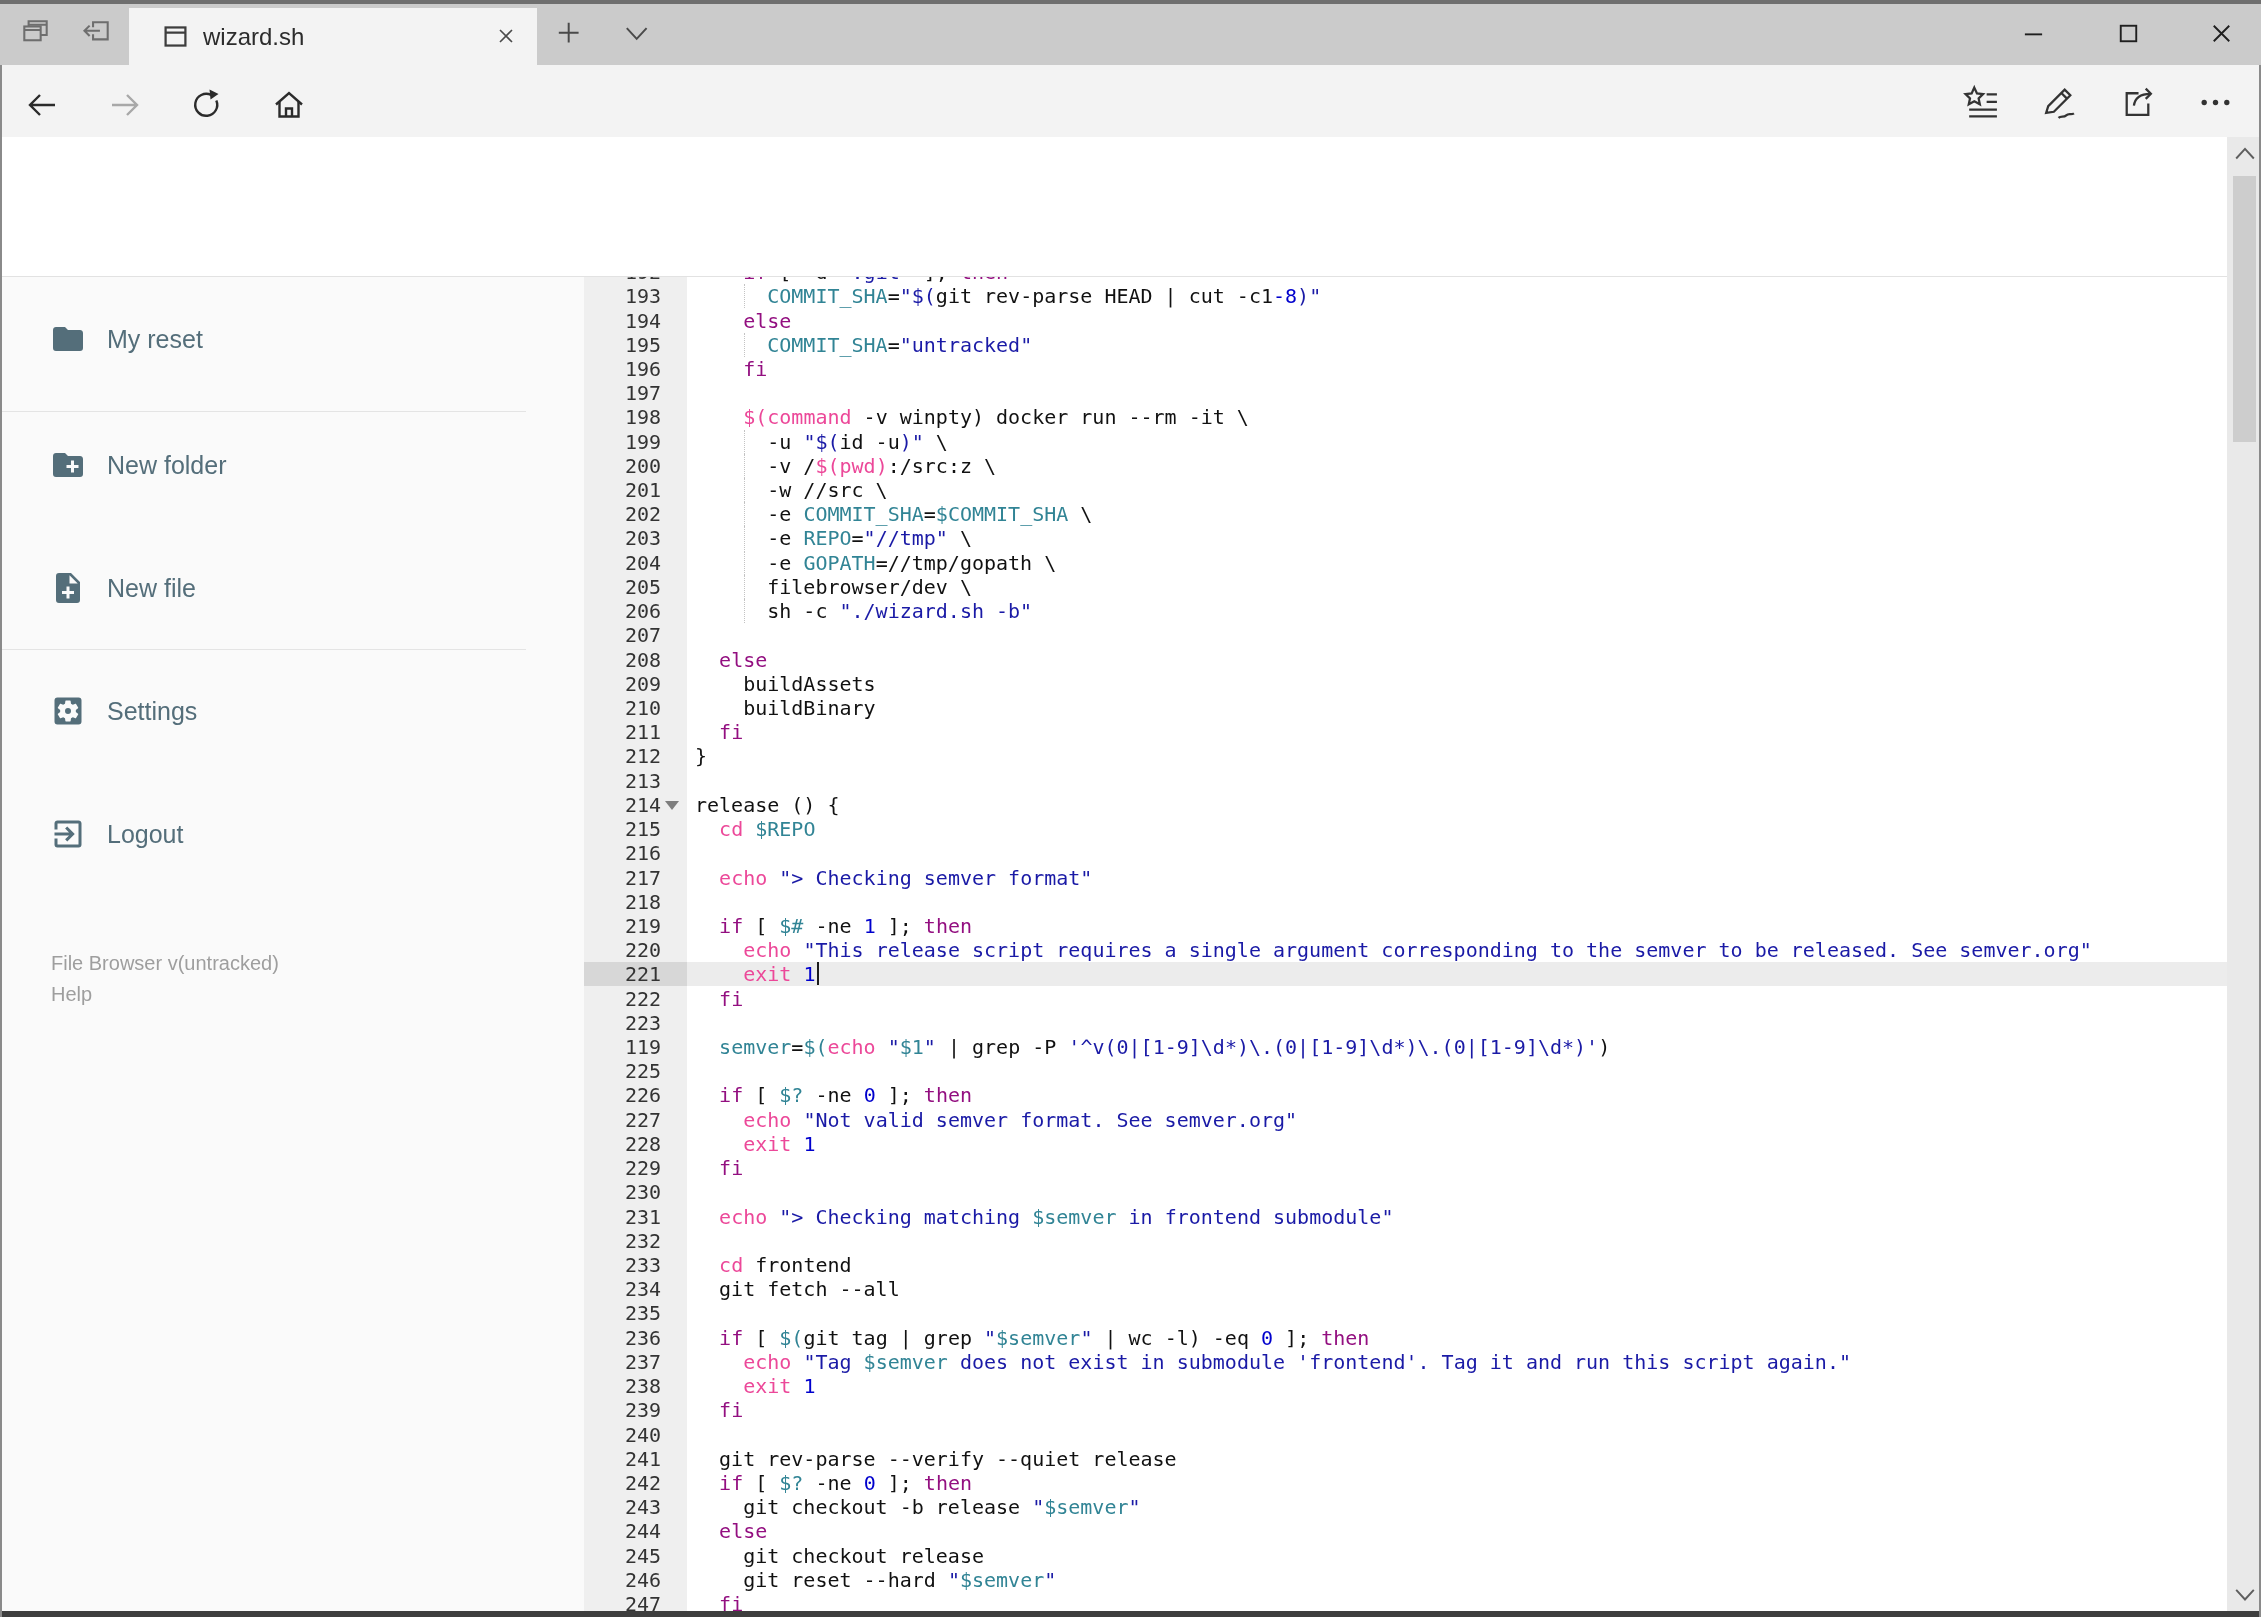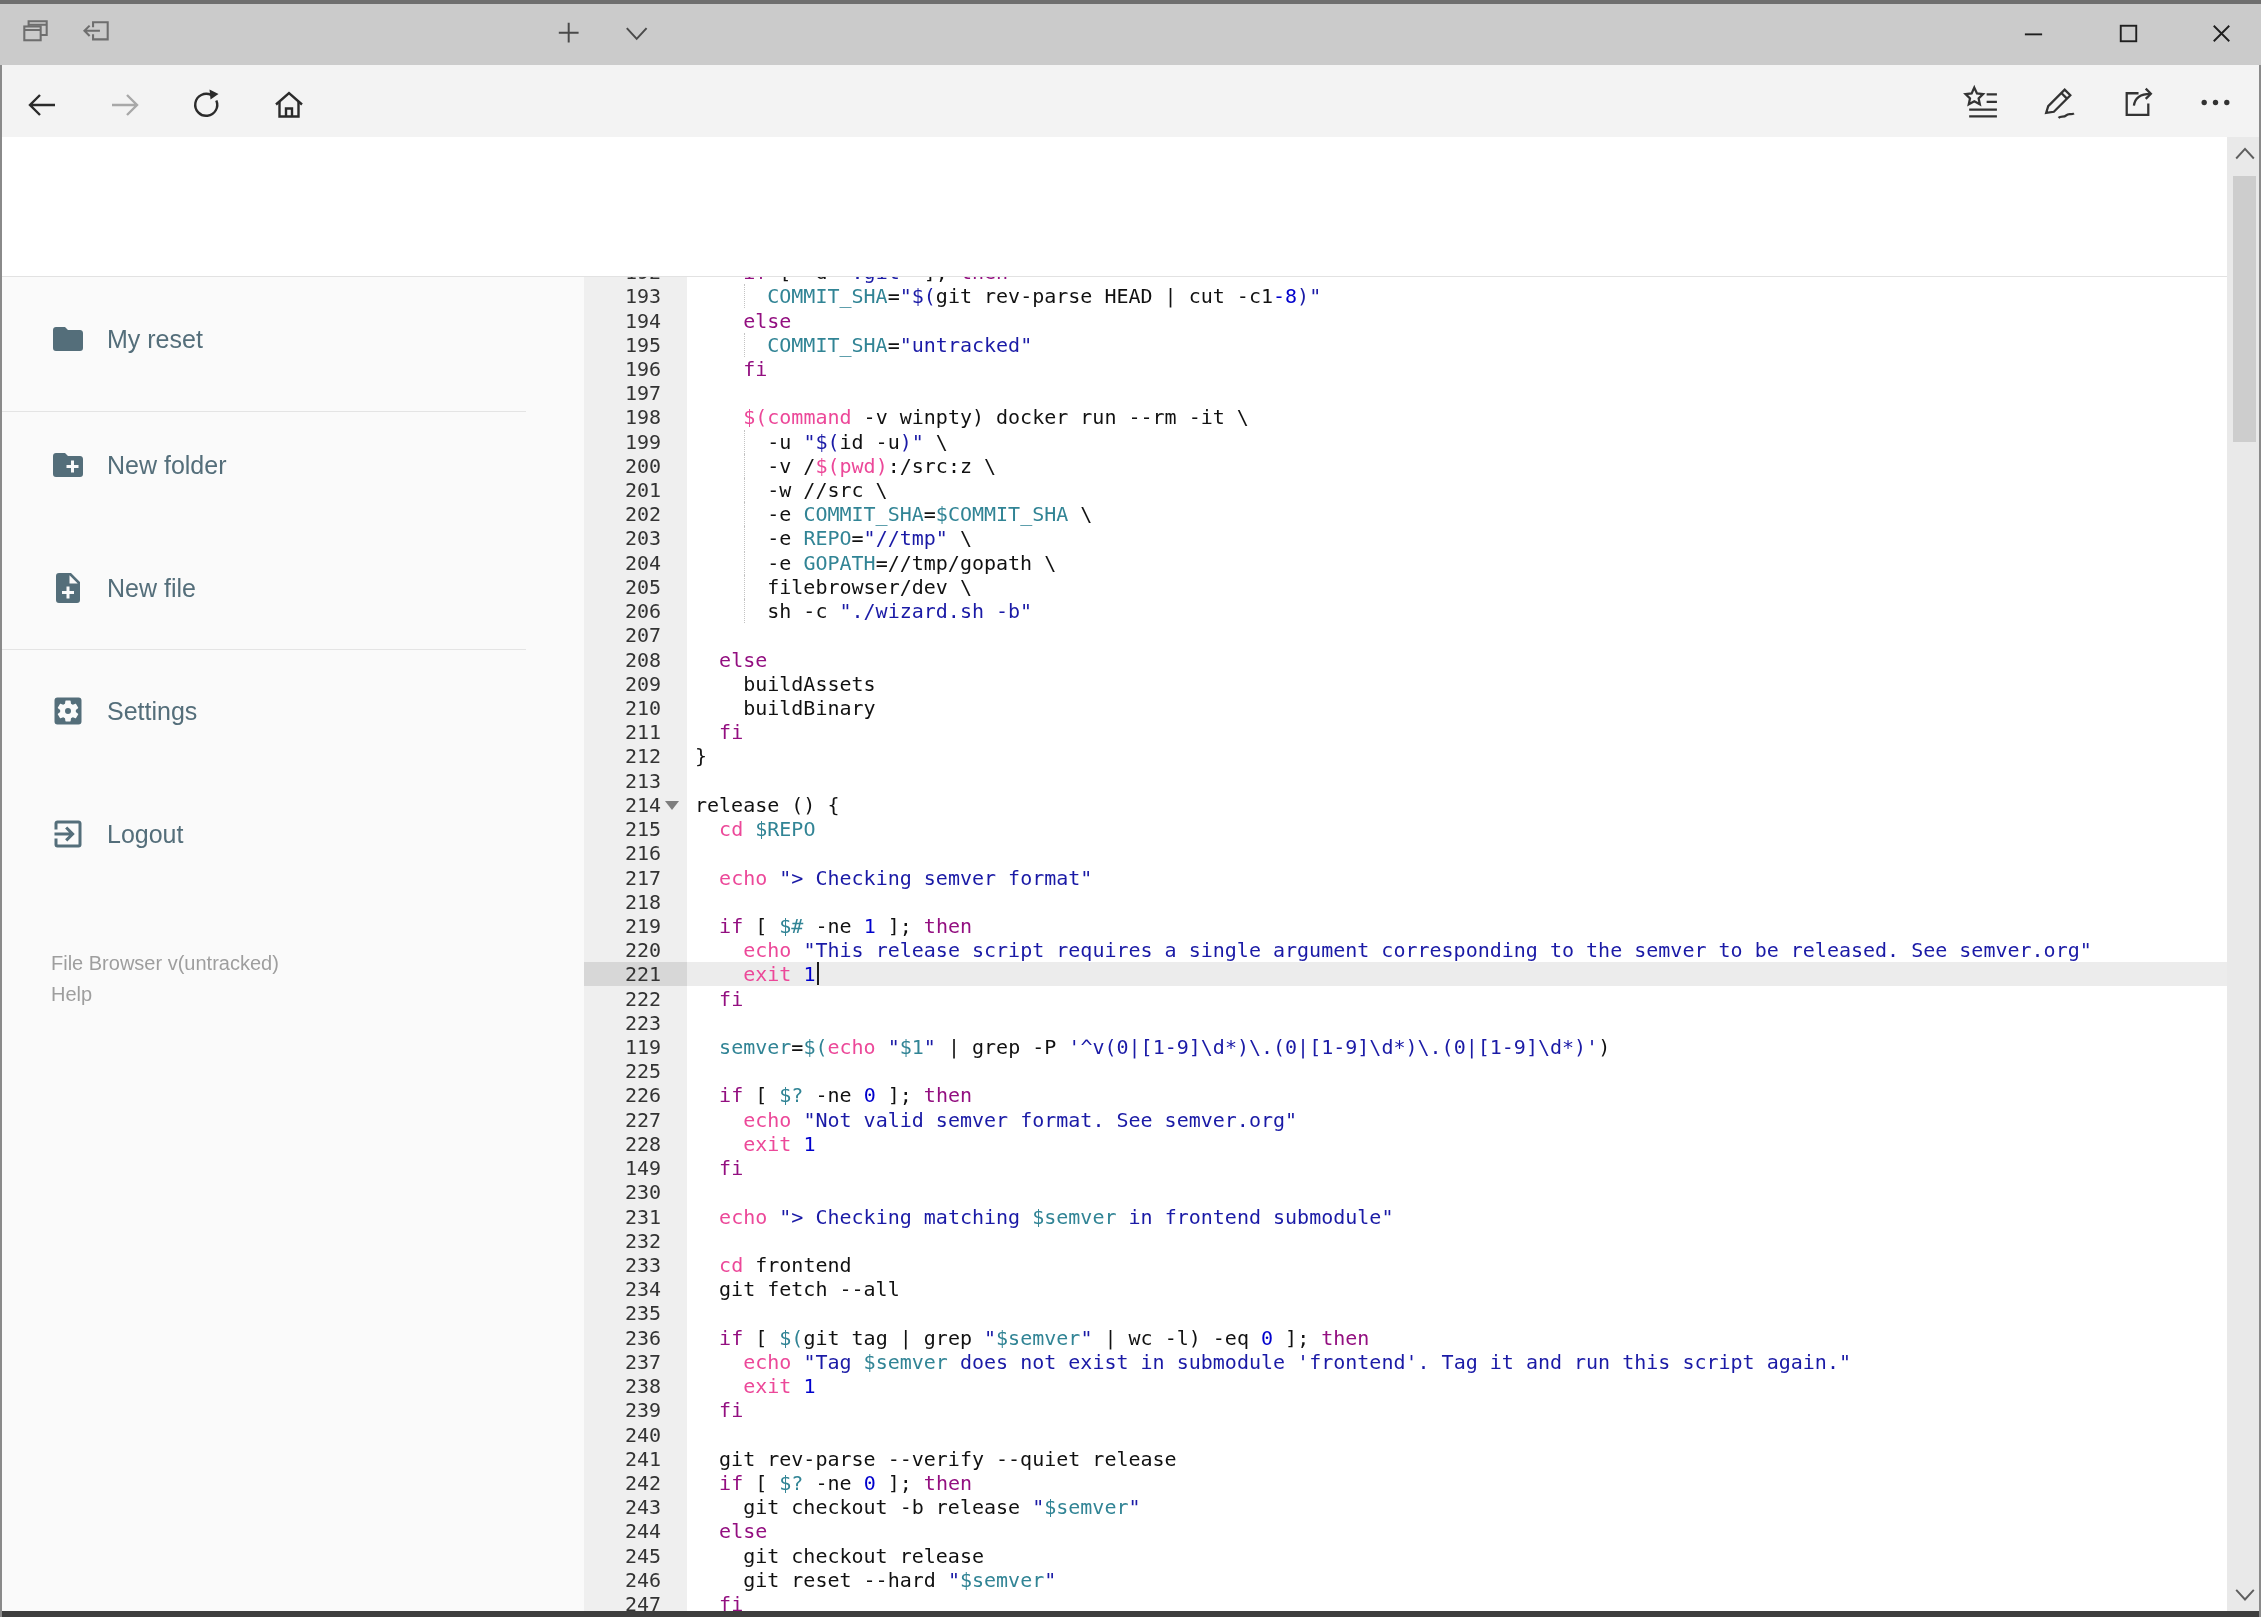--- a/index.html
+++ b/index.html
@@ -77,20 +77,32 @@
           <path d="M5 15 H24 M10 9 H31"></path>
       </g>
     </svg>
     <svg class="chromeicon" style="left:81px;top:17px" width="31" height="31" viewBox="0 0 36 36">
       <g fill="none" stroke="#6e6e6e" stroke-width="2.4">
         <path d="M14 12 V6 H31 V26 H14 V20"></path>
           <path d="M4 16 H22 M10 10 L4 16 L10 22"></path>
       </g>
     </svg>
 
+    <div id="tab-active">
+      <svg class="chromeicon" style="left:31px;top:13px" width="31" height="31" viewBox="0 0 36 36">
+        <g fill="none" stroke="#3d3d3d" stroke-width="2.6">
+            <rect x="6.5" y="7.5" width="23" height="21"></rect>
+            <path d="M6.5 13.5 H29.5"></path>
+          </g>
+      </svg>
+      <span id="tab-title">wizard.sh</span>
+      <svg class="chromeicon" style="left:365px;top:16px" width="24" height="24" viewBox="0 0 36 36">
+        <path d="M9 9 L27 27 M27 9 L9 27" stroke="#4a4a4a" stroke-width="2.4" fill="none"></path>
+      </svg>
+    </div>
 
     <svg class="chromeicon" style="left:555px;top:19.4px" width="27.4" height="27.4" viewBox="0 0 36 36">
       <path d="M18 5 V31 M5 18 H31" stroke="#4a4a4a" stroke-width="2.6" fill="none"></path>
     </svg>
     <svg class="chromeicon" style="left:623px;top:22.6px" width="27.4" height="21" viewBox="0 0 36 26">
       <path d="M5 6 L18 20 L31 6" stroke="#4a4a4a" stroke-width="2.6" fill="none"></path>
     </svg>
 
     <svg class="chromeicon" style="left:2018px;top:18px" width="31" height="31" viewBox="0 0 36 36">
       <path d="M8 19 H28" stroke="#1f1f1f" stroke-width="2.2" fill="none"></path>
@@ -303,21 +315,21 @@
         <div class="ln" style="top:758px">119</div>
         <div class="code-line" style="top:758px"><span class="tk-t">  </span><span class="tk-v">semver</span><span class="tk-t">=</span><span class="tk-v">$(</span><span class="tk-b">echo</span><span class="tk-t"> </span><span class="tk-s">"</span><span class="tk-v">$1</span><span class="tk-s">"</span><span class="tk-t"> | grep -P </span><span class="tk-s">'^v(0|[1-9]\d*)\.(0|[1-9]\d*)\.(0|[1-9]\d*)'</span><span class="tk-t">)</span></div>
         <div class="ln" style="top:782px">225</div>
         <div class="code-line" style="top:782px"></div>
         <div class="ln" style="top:806px">226</div>
         <div class="code-line" style="top:806px"><span class="tk-t">  </span><span class="tk-k">if</span><span class="tk-t"> [ </span><span class="tk-v">$?</span><span class="tk-t"> -ne </span><span class="tk-n">0</span><span class="tk-t"> ]; </span><span class="tk-k">then</span></div>
         <div class="ln" style="top:831px">227</div>
         <div class="code-line" style="top:831px"><span class="tk-t">    </span><span class="tk-b">echo</span><span class="tk-t"> </span><span class="tk-s">"Not valid semver format. See semver.org"</span></div>
         <div class="ln" style="top:855px">228</div>
         <div class="code-line" style="top:855px"><span class="tk-t">    </span><span class="tk-b">exit</span><span class="tk-t"> </span><span class="tk-n">1</span></div>
-        <div class="ln" style="top:879px">149</div>
+        <div class="ln" style="top:879px">229</div>
         <div class="code-line" style="top:879px"><span class="tk-t">  </span><span class="tk-k">fi</span></div>
         <div class="ln" style="top:903px">230</div>
         <div class="code-line" style="top:903px"></div>
         <div class="ln" style="top:928px">231</div>
         <div class="code-line" style="top:928px"><span class="tk-t">  </span><span class="tk-b">echo</span><span class="tk-t"> </span><span class="tk-s">"&gt; Checking matching </span><span class="tk-v">$semver</span><span class="tk-s"> in frontend submodule"</span></div>
         <div class="ln" style="top:952px">232</div>
         <div class="code-line" style="top:952px"></div>
         <div class="ln" style="top:976px">233</div>
         <div class="code-line" style="top:976px"><span class="tk-t">  </span><span class="tk-b">cd</span><span class="tk-t"> frontend</span></div>
         <div class="ln" style="top:1000px">234</div>

